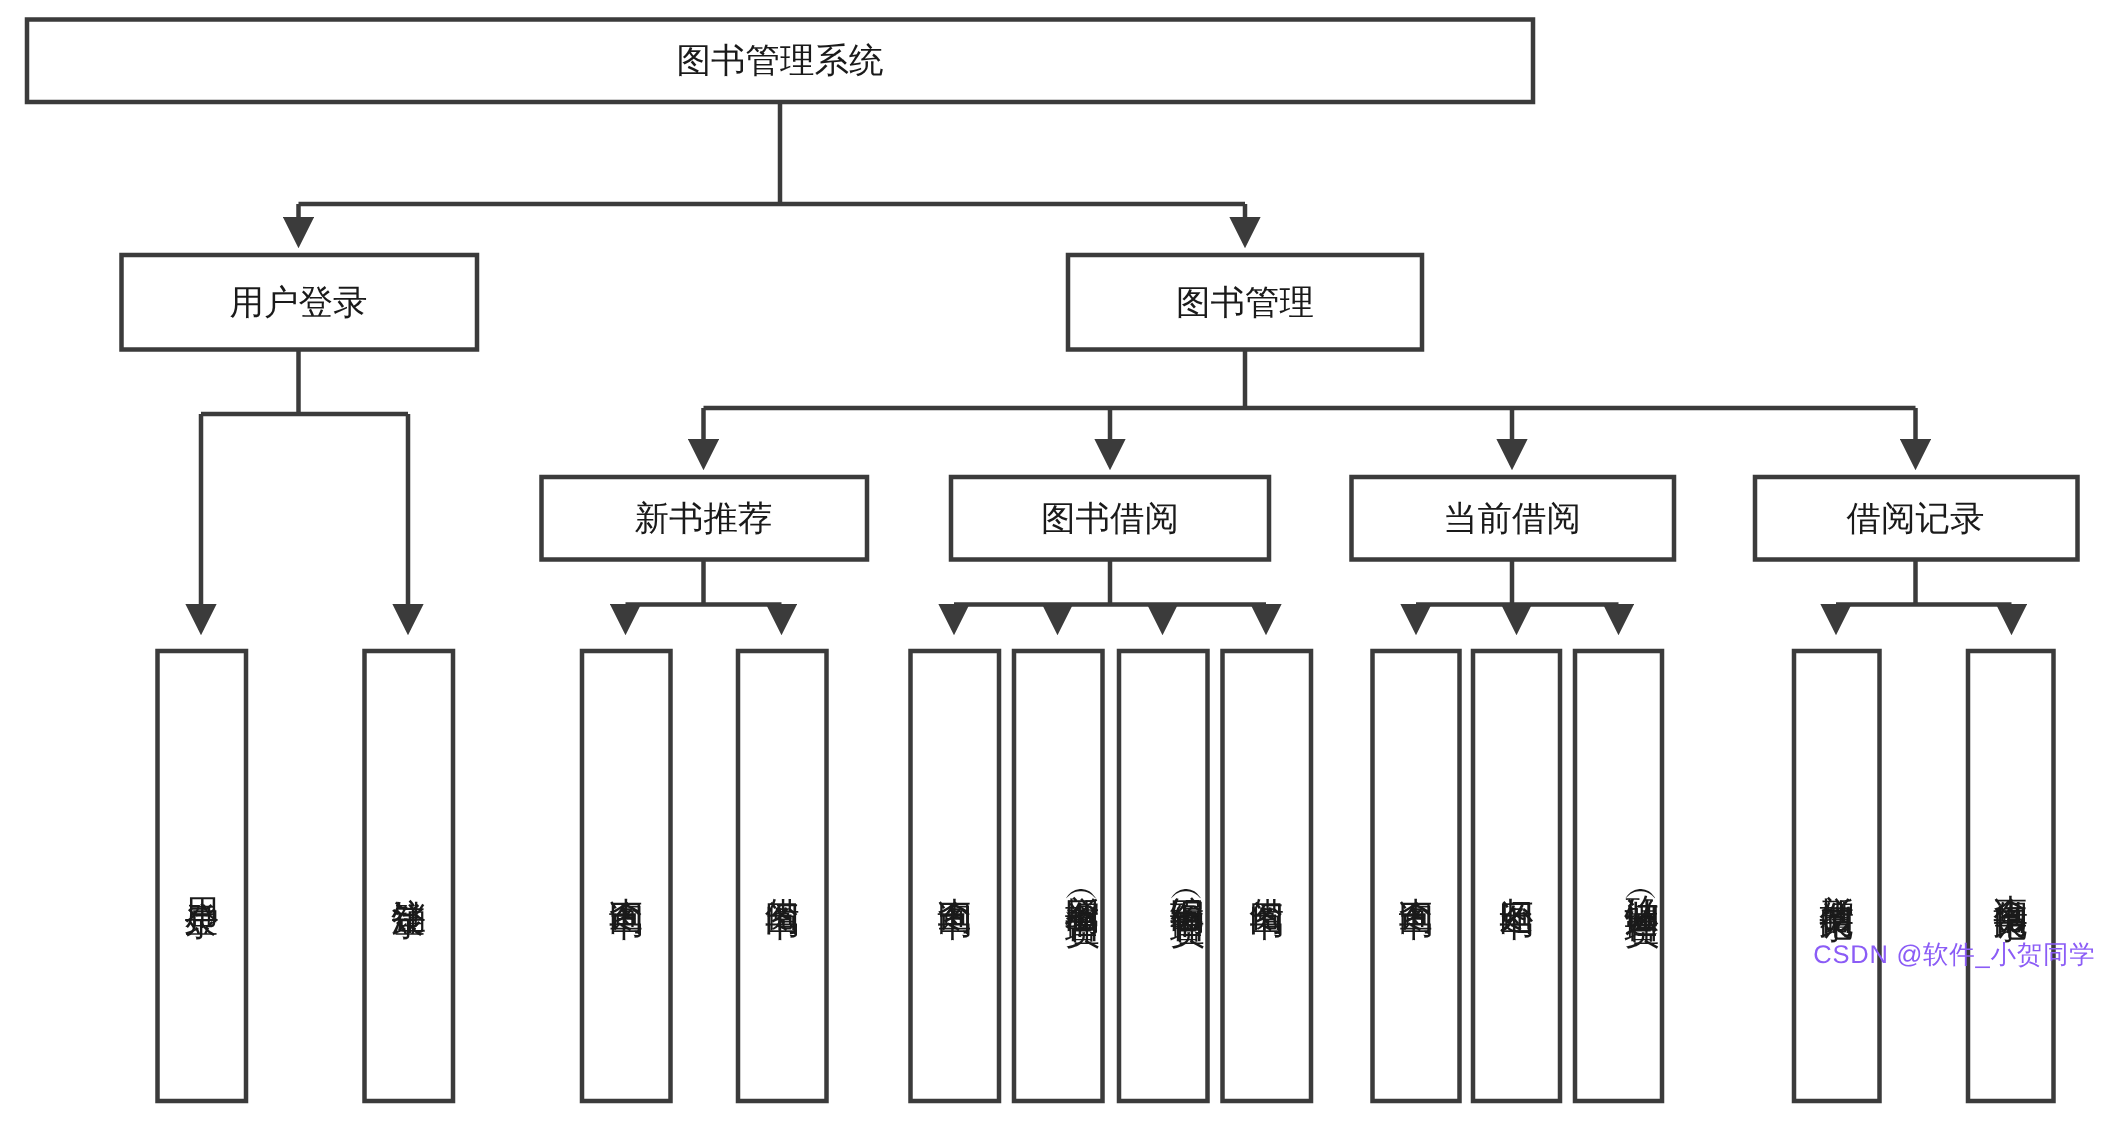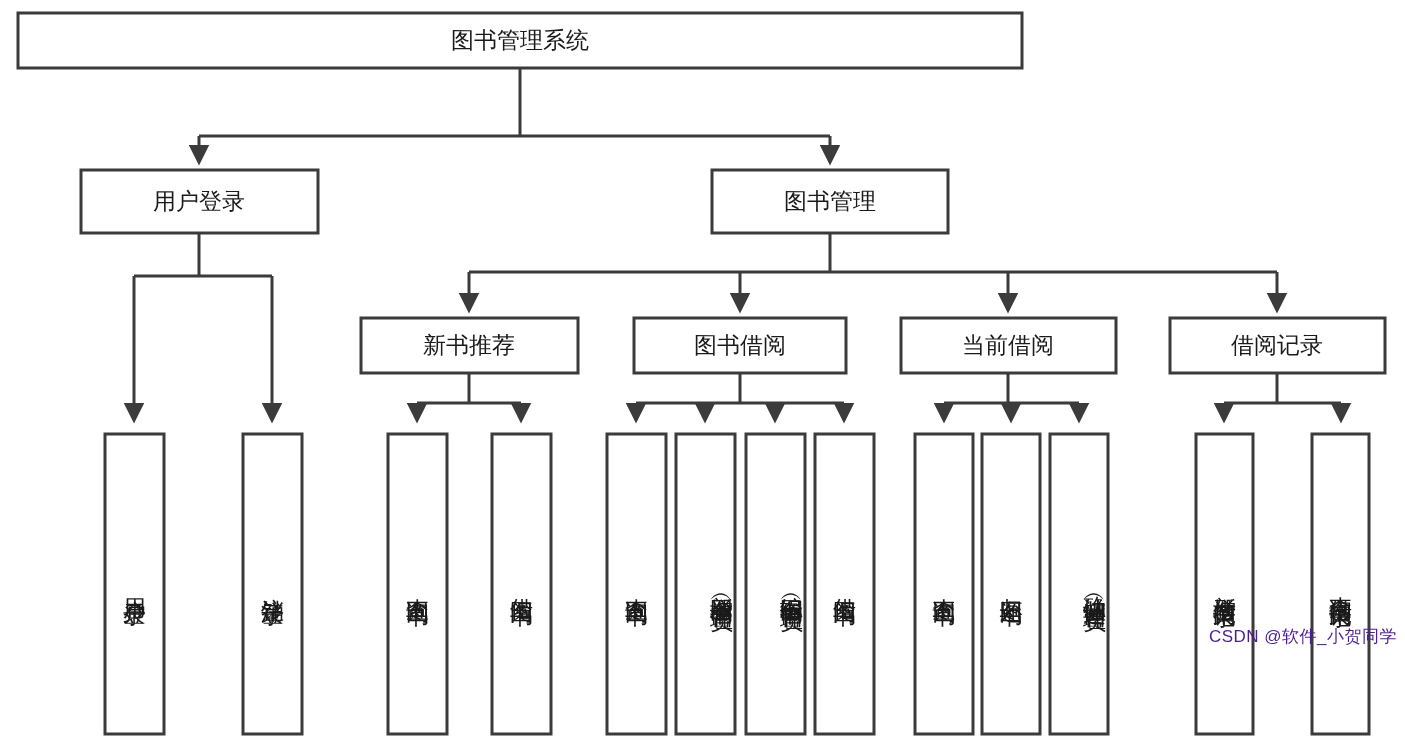--- a/index.html
+++ b/index.html
@@ -22,21 +22,21 @@
     font-family:"Liberation Sans","DejaVu Sans",sans-serif;
     font-size:23px;line-height:1.18;color:#1a1a1a;
     letter-spacing:2px;
     box-sizing:border-box;
     pointer-events:auto;
     white-space:nowrap;
   }
   #watermark{
     position:absolute;right:8px;bottom:4px;
     font-family:"Liberation Sans","DejaVu Sans",sans-serif;
-    font-size:17px;color:#4c1d95;white-space:nowrap;letter-spacing:.5px;
+    font-size:17px;color:#8b5cf6;white-space:nowrap;letter-spacing:.5px;
   }
 </style>
 </head>
 <body>
 
 <div id="stage">
 
   <svg id="diagram" viewBox="0 0 1405 747">
     <defs>
       <marker id="arrow" viewBox="0 0 12 12" refX="10" refY="6" markerWidth="7" markerHeight="7" orient="auto-start-reverse">

